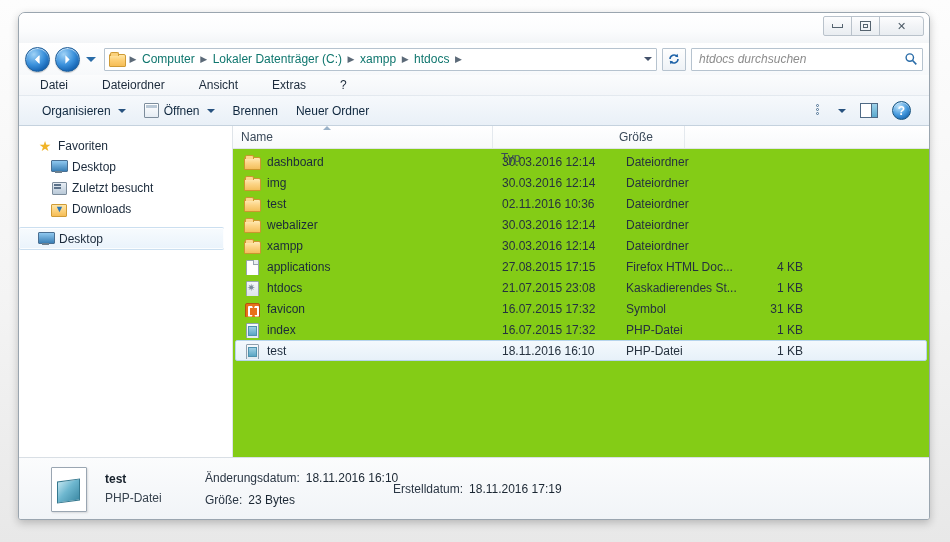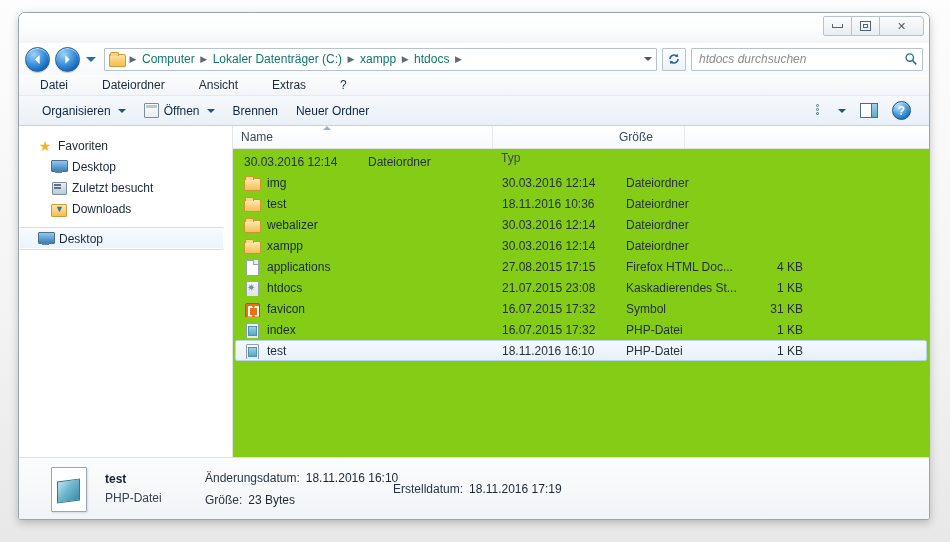--- a/index.html
+++ b/index.html
@@ -451,39 +451,43 @@
         <div class="ch name">
           <span class="sortarrow"></span>
           <span>Name</span>
         </div>
         <div class="ch type">Typ</div>
         <div class="ch size">Größe</div>
       </div>
 
       <div class="rows">
         <div class="row">
+          <div class="cell name">
+            <span class="ic folder"></span>
+            <span>dashboard</span>
+          </div>
           <div class="cell date">30.03.2016 12:14</div>
           <div class="cell type">Dateiordner</div>
           <div class="cell size"></div>
         </div>
         <div class="row">
           <div class="cell name">
             <span class="ic folder"></span>
             <span>img</span>
           </div>
           <div class="cell date">30.03.2016 12:14</div>
           <div class="cell type">Dateiordner</div>
           <div class="cell size"></div>
         </div>
         <div class="row">
           <div class="cell name">
             <span class="ic folder"></span>
             <span>test</span>
           </div>
-          <div class="cell date">18.11.2016 10:36</div>
+          <div class="cell date">02.11.2016 10:36</div>
           <div class="cell type">Dateiordner</div>
           <div class="cell size"></div>
         </div>
         <div class="row">
           <div class="cell name">
             <span class="ic folder"></span>
             <span>webalizer</span>
           </div>
           <div class="cell date">30.03.2016 12:14</div>
           <div class="cell type">Dateiordner</div>

